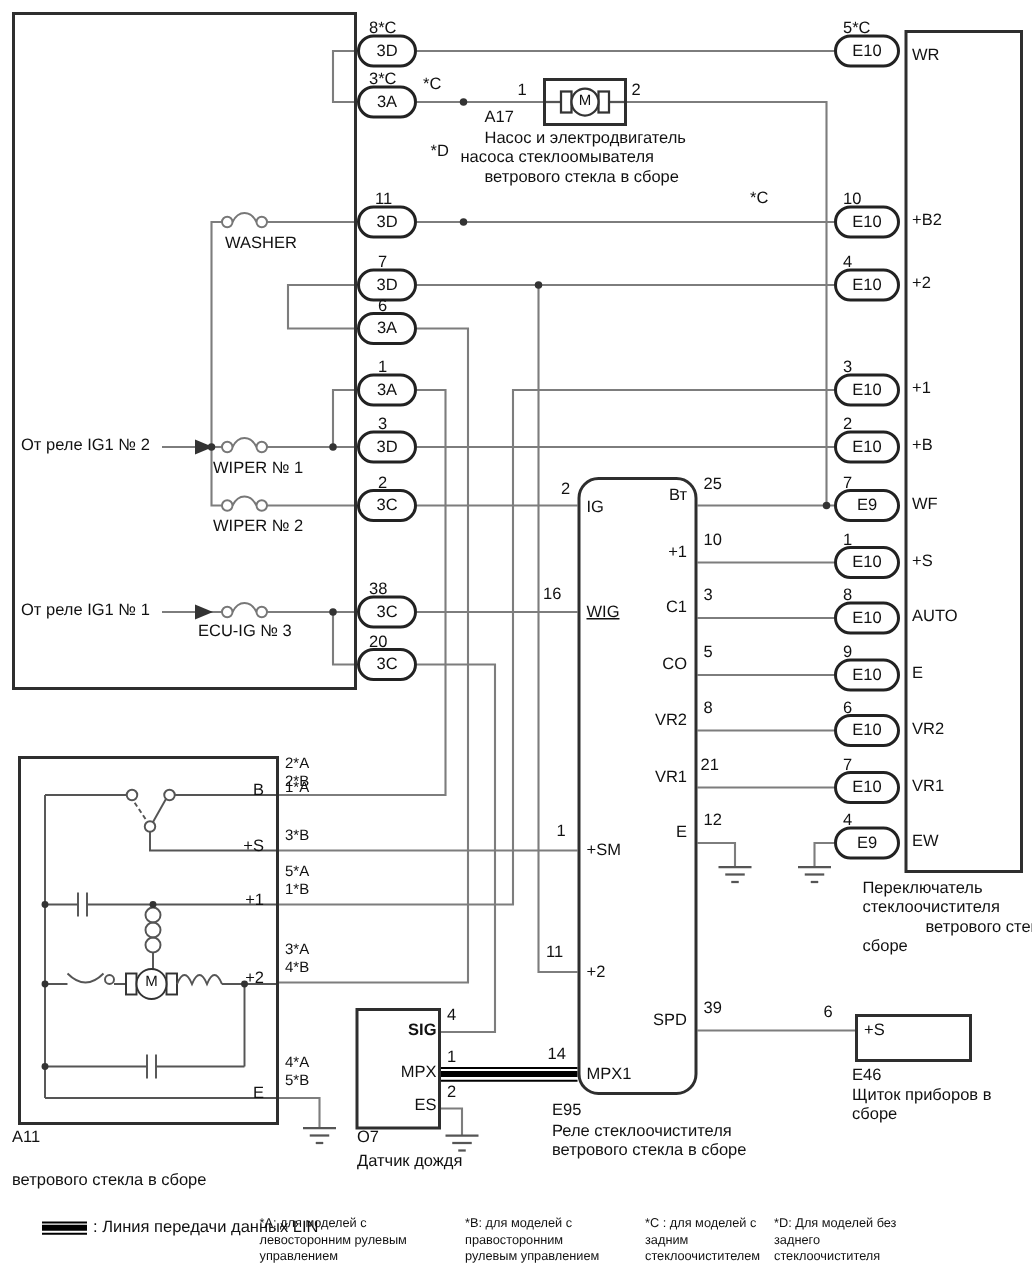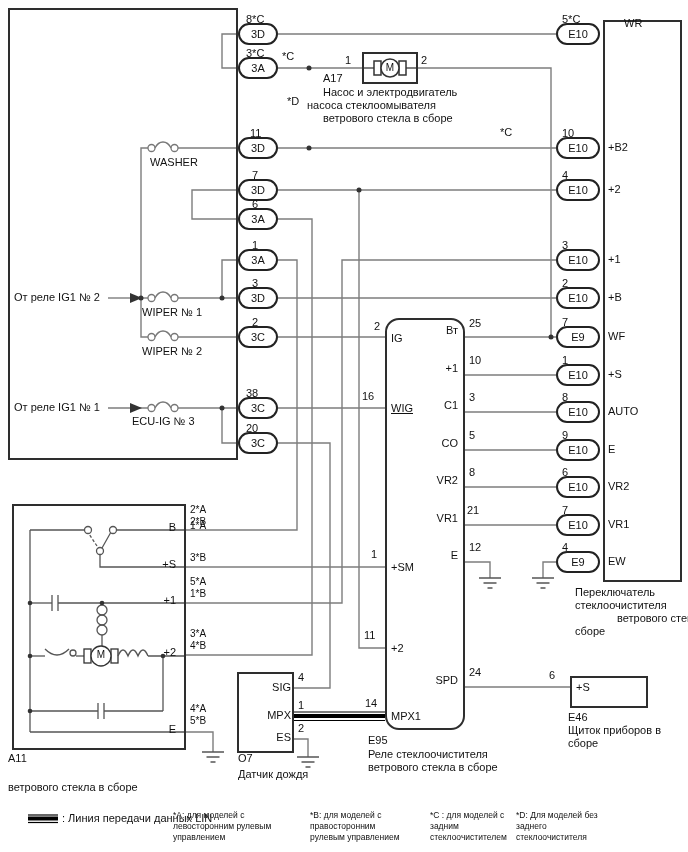--- a/index.html
+++ b/index.html
@@ -226,21 +226,21 @@
     <div class="t s" style="left: 190px; top: 576px;">5*A</div>
     <div class="t s" style="left: 190px; top: 588px;">1*B</div>
     <div class="t s" style="left: 190px; top: 628px;">3*A</div>
     <div class="t s" style="left: 190px; top: 640px;">4*B</div>
     <div class="t s" style="left: 190px; top: 703px;">4*A</div>
     <div class="t s" style="left: 190px; top: 715px;">5*B</div>
     <div class="t c w14 s" style="left: 94px; top: 649px; width: 14px;">M</div>
     <div class="t c w14 s" style="left: 383px; top: 62px; width: 14px;">M</div>
     <div class="t" style="left: 238px; top: 752px;">O7</div>
     <div class="t" style="left: 238px; top: 768px;">Датчик дождя</div>
-    <div class="t r w40" style="left: 251px; top: 681px; width: 40px;">SIG</div>
+    <div class="t r w40" style="left: 251px; top: 681px; width: 40px; font-weight: bold;">SIG</div>
     <div class="t r w40" style="left: 251px; top: 709px; width: 40px;">MPX</div>
     <div class="t r w40" style="left: 251px; top: 731px; width: 40px;">ES</div>
     <div class="t" style="left: 298px; top: 671px;">4</div>
     <div class="t" style="left: 298px; top: 699px;">1</div>
     <div class="t" style="left: 298px; top: 722px;">2</div>
     <div class="t" style="left: 549px; top: 669px;">6</div>
     <div class="t" style="left: 576px; top: 681px;">+S</div>
     <div class="t" style="left: 568px; top: 711px;">E46</div>
     <div class="t" style="left: 568px; top: 724px;">Щиток приборов в</div>
     <div class="t" style="left: 568px; top: 737px;">сборе</div>
@@ -276,21 +276,21 @@
     <div class="pill" style="left: 238px; top: 287px; width: 40px;">3D</div>
     <div class="t" style="left: 252px; top: 277px;">3</div>
     <div class="pill" style="left: 238px; top: 326px; width: 40px;">3C</div>
     <div class="t" style="left: 252px; top: 316px;">2</div>
     <div class="pill" style="left: 238px; top: 397px; width: 40px;">3C</div>
     <div class="t" style="left: 246px; top: 387px;">38</div>
     <div class="pill" style="left: 238px; top: 432px; width: 40px;">3C</div>
     <div class="t" style="left: 246px; top: 422px;">20</div>
     <div class="pill" style="left: 556px; top: 23px; width: 44px;">E10</div>
     <div class="t" style="left: 562px; top: 13px;">5*C</div>
-    <div class="t" style="left: 608px; top: 17px; margin-left: 16px;">WR</div>
+    <div class="t" style="left: 608px; top: 31px;">WR</div>
     <div class="pill" style="left: 556px; top: 137px; width: 44px;">E10</div>
     <div class="t" style="left: 562px; top: 127px;">10</div>
     <div class="t" style="left: 608px; top: 141px;">+B2</div>
     <div class="pill" style="left: 556px; top: 179px; width: 44px;">E10</div>
     <div class="t" style="left: 562px; top: 169px;">4</div>
     <div class="t" style="left: 608px; top: 183px;">+2</div>
     <div class="pill" style="left: 556px; top: 249px; width: 44px;">E10</div>
     <div class="t" style="left: 562px; top: 239px;">3</div>
     <div class="t" style="left: 608px; top: 253px;">+1</div>
     <div class="pill" style="left: 556px; top: 287px; width: 44px;">E10</div>
@@ -335,14 +335,14 @@
     <div class="t" style="left: 469px; top: 391px;">3</div>
     <div class="t r w44" style="left: 414px; top: 437px; width: 44px;">CO</div>
     <div class="t" style="left: 469px; top: 429px;">5</div>
     <div class="t r w44" style="left: 414px; top: 474px; width: 44px;">VR2</div>
     <div class="t" style="left: 469px; top: 466px;">8</div>
     <div class="t r w44" style="left: 414px; top: 512px; width: 44px;">VR1</div>
     <div class="t" style="left: 467px; top: 504px;">21</div>
     <div class="t r w44" style="left: 414px; top: 549px; width: 44px;">E</div>
     <div class="t" style="left: 469px; top: 541px;">12</div>
     <div class="t r w44" style="left: 414px; top: 674px; width: 44px;">SPD</div>
-    <div class="t" style="left: 469px; top: 666px;">24</div>
+    <div class="t" style="left: 469px; top: 666px;">39</div>
   </div>
 
 </body></html>

